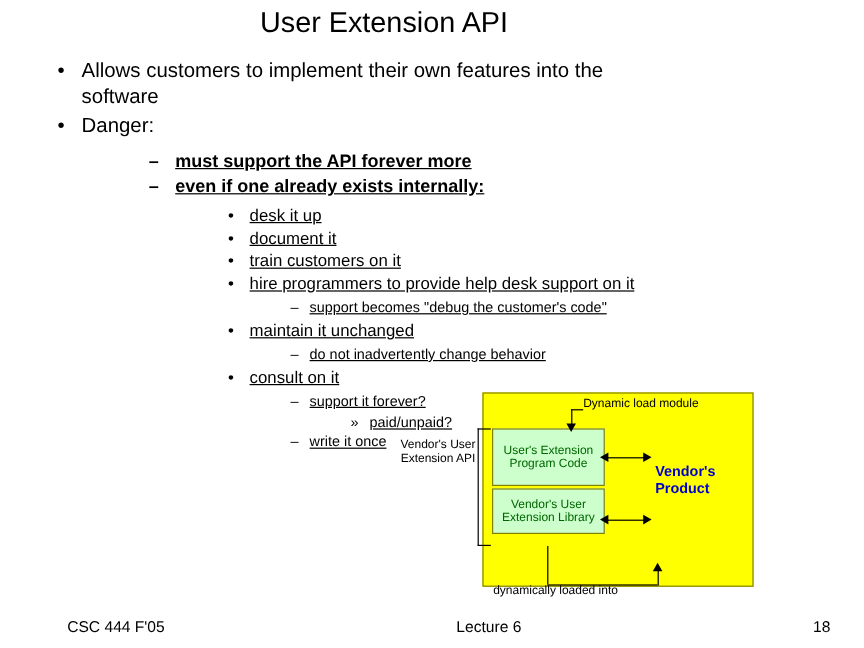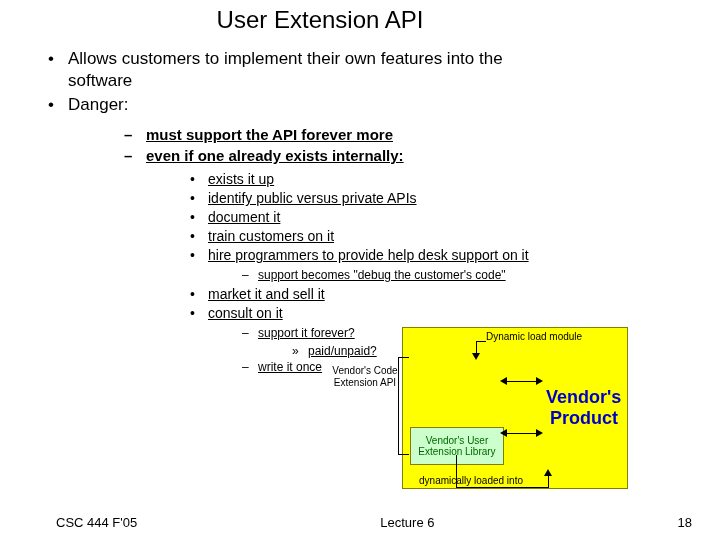--- a/index.html
+++ b/index.html
@@ -155,30 +155,30 @@
     display: flex;
     align-items: center;
     justify-content: center;
     text-align: center;
     font-size: 10px;
     line-height: 1.15;
     color: #006600;
     padding: 2px;
   }
   .gb1 { left: 134px; top: 30px; width: 94px; height: 48px; }
-  .gb2 { left: 134px; top: 100px; width: 94px; height: 38px; }
+  .gb2 { left: 134px; top: 80px; width: 94px; height: 38px; }
   .vendor-label {
     position: absolute;
     right: 10px;
     top: 60px;
     width: 72px;
-    text-align: right;
+    text-align: left;
     color: #0000cc;
     font-weight: 700;
-    font-size: 18px;
+    font-size: 12px;
     line-height: 1.15;
   }
   .api-label {
     position: absolute;
     left: 46px;
     top: 38px;
     width: 86px;
     font-size: 10px;
     color: #000;
     text-align: center;
@@ -187,25 +187,24 @@
   .dyn-label {
     position: absolute;
     left: 210px;
     top: 4px;
     font-size: 10px;
     color: #000;
   }
   .dyn-loaded {
     position: absolute;
     left: 135px;
-    top: 148px;
+    top: 160px;
     font-size: 10px;
     color: #000;
     width: 120px;
-    text-align: center;
   }
   .arrow {
     position: absolute;
     background: #000;
   }
   .arrow-head-r {
     position: absolute;
     width: 0; height: 0;
     border-top: 4px solid transparent;
     border-bottom: 4px solid transparent;
@@ -252,57 +251,63 @@
 
   <ul class="bullets">
     <li><span>Allows customers to implement their own features into the software</span></li>
     <li><span>Danger:</span>
 
       <ul class="dashes">
         <li><span>must support the API forever more</span></li>
         <li><span>even if one already exists internally:</span>
 
           <ul class="sub-bullets">
-            <li><span>exists it up</span></li>
-            <li><span>identify public versus private APIs</span></li>
+            <li><span>desk it up</span></li>
             <li><span>document it</span></li>
             <li><span>train customers on it</span></li>
             <li><span>hire programmers to provide help desk support on it</span>
               <ul class="sub-dashes">
                 <li><span>support becomes "debug the customer's code"</span></li>
               </ul>
             </li>
-            <li><span>market it and sell it</span></li>
+            <li><span>maintain it unchanged</span>
+              <ul class="sub-dashes">
+                <li><span>do not inadvertently change behavior</span></li>
+              </ul>
+            </li>
             <li><span>consult on it</span>
               <ul class="sub-dashes">
                 <li><span>support it forever?</span>
                   <ul class="sub-arrows">
                     <li><span>paid/unpaid?</span></li>
                   </ul>
                 </li>
                 <li><span>write it once</span></li>
               </ul>
             </li>
           </ul>
 
         </li>
       </ul>
 
     </li>
   </ul>
 
   <div class="diagram">
     <div class="yellowbox"></div>
+    <div class="greenbox gb1">
+        <span>User's Extension Program Code</span>
+      </div>
     <div class="greenbox gb2">
         <span>Vendor's User Extension Library</span>
       </div>
     <div class="vendor-label">Vendor's Product</div>
 
     <div class="api-brace"></div>
-    <div class="api-label">Vendor's Code Extension API</div>
+    <div class="api-label">Vendor's User Extension API</div>
 
     <div class="dyn-label">Dynamic load module</div>
     <div class="dyn-loaded">dynamically loaded into</div>
 
     <div class="arrow" style="left:200px; top:14px; width:1px; height:14px;"></div>
     <div class="arrow-head-d" style="left:196px; top:26px;"></div>
 
     <div class="arrow" style="left:200px; top:14px; width:10px; height:1px;"></div>
 
     <div class="arrow" style="left:228px; top:54px; width:34px; height:1px;"></div>

